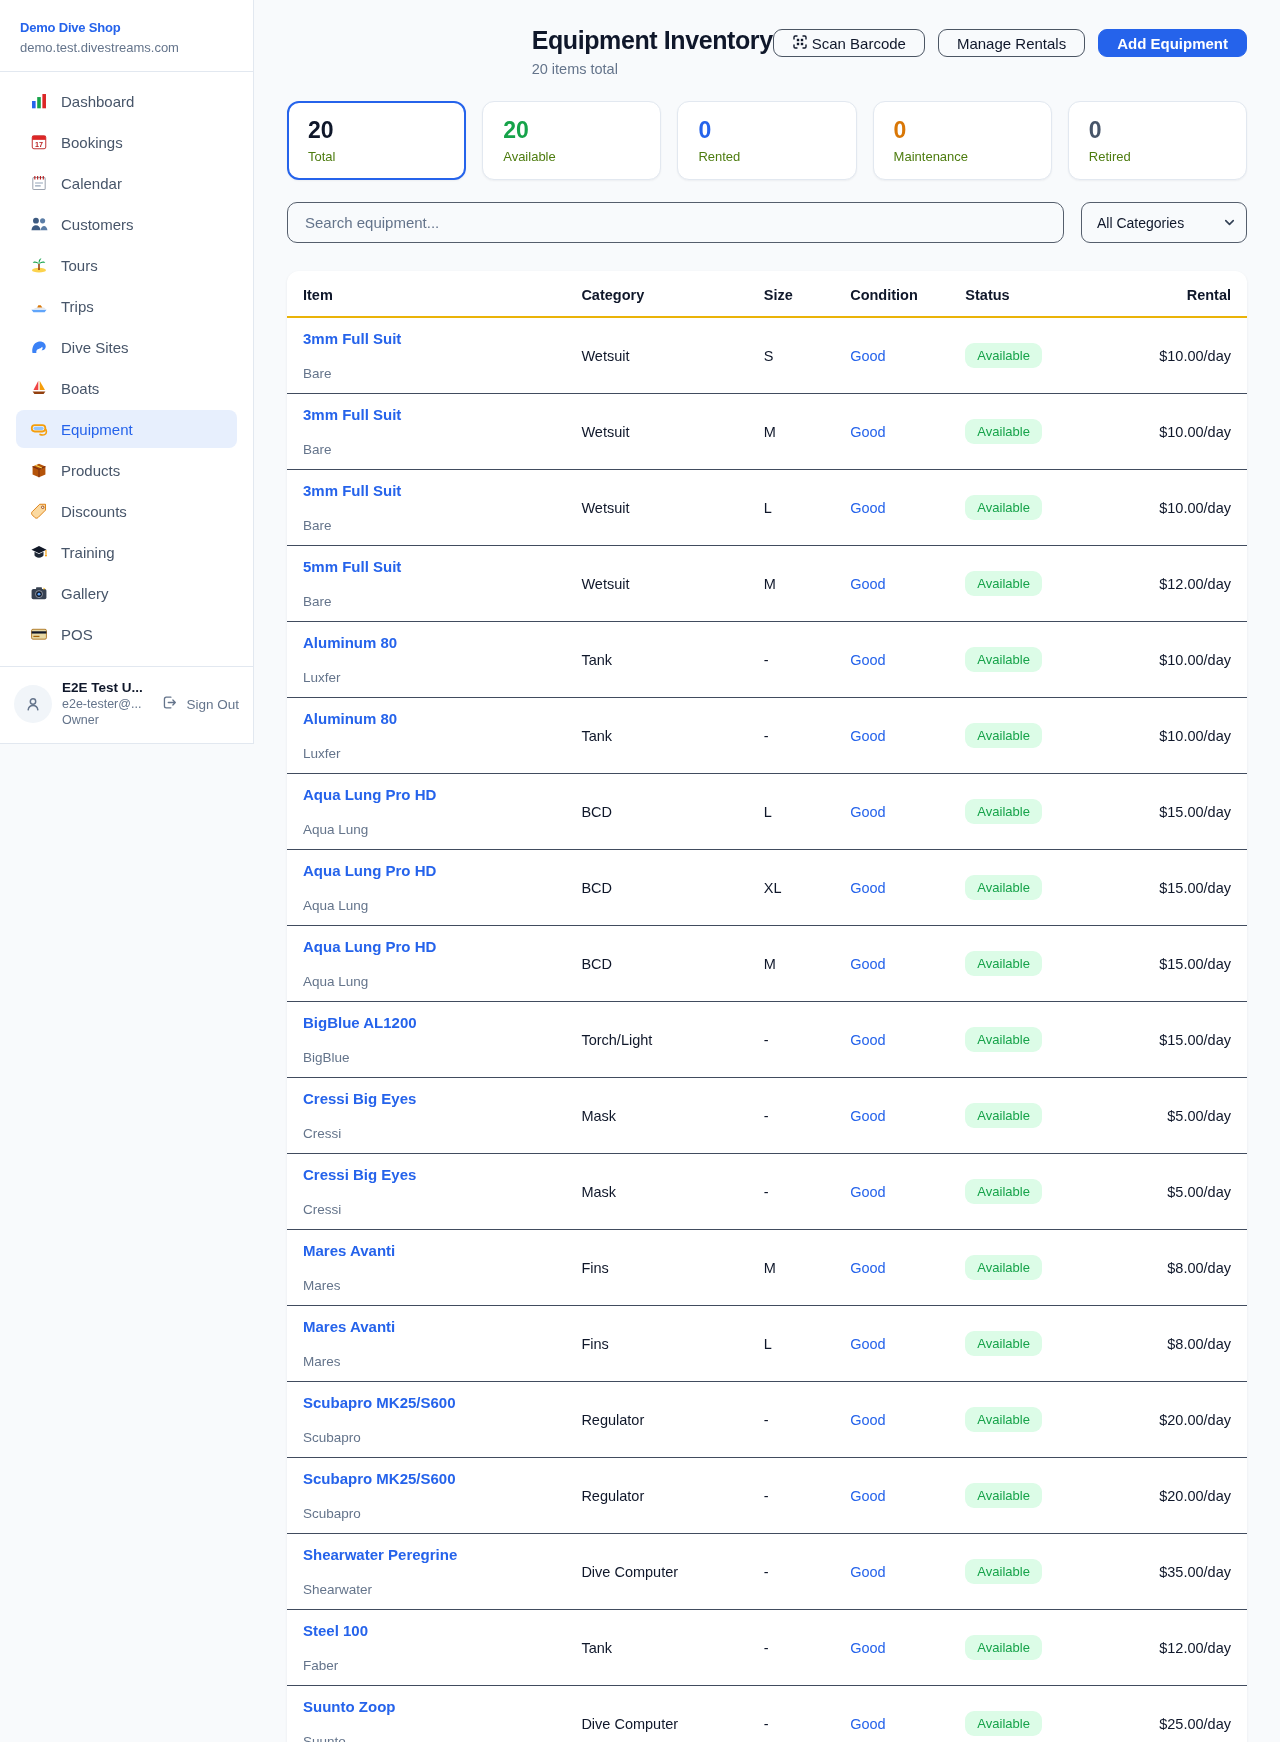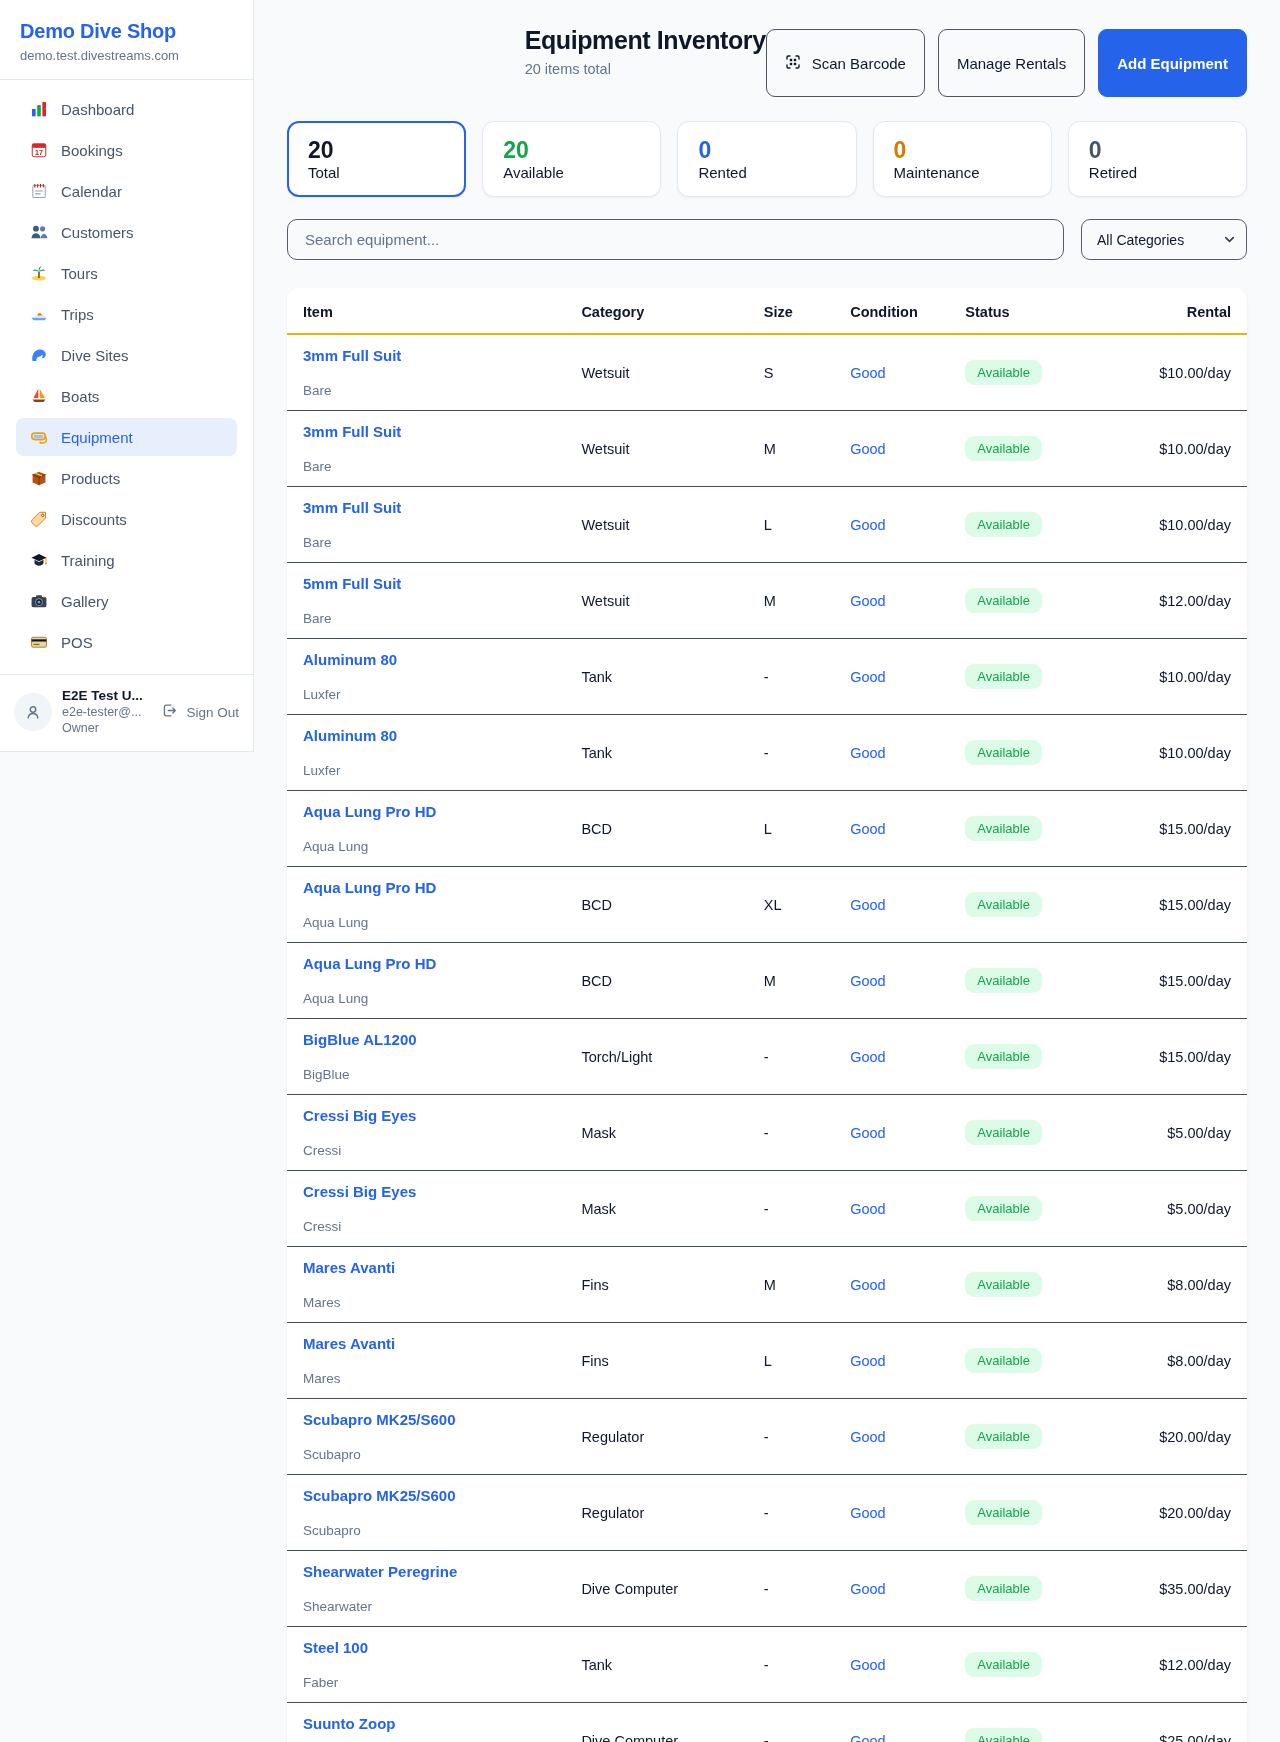--- a/index.html
+++ b/index.html
@@ -1,21 +1,21 @@
 <!DOCTYPE html>
 <html><head>
 <meta charset="utf-8">
 <style>
   * { margin:0; padding:0; box-sizing:border-box; }
   html,body { width:1280px; min-height:1742px; background:#f8fafc; font-family:"Liberation Sans", sans-serif; color:#0f172a; }
 
   
   .sidebar { position:absolute; left:0; top:0; width:254px; background:#fff; border-right:1px solid #e2e8f0; border-bottom:1px solid #e2e8f0; }
   .brand { padding:20px 20px 16px 20px; }
-  .brand-name { font-size:20px; font-weight:800; color:#2563eb; letter-spacing:-0.2px; }
+  .brand-name { font-size:13px; font-weight:800; color:#2563eb; letter-spacing:-0.2px; }
   .brand-domain { font-size:13px; color:#64748b; margin-top:5px; }
   .divider { border-top:1px solid #e2e8f0; }
   .nav { padding:10px 16px; }
   .nav-item { display:flex; align-items:center; gap:13px; padding:10px 14px; border-radius:8px; font-size:15px; color:#475569; margin-bottom:3px; cursor:pointer; }
   .nav-item.active { background:#e7effd; color:#2563eb; font-weight:500; }
   .nav-icon { width:18px; height:18px; flex:0 0 18px; display:inline-flex; }
   .nav-icon svg { width:18px; height:18px; }
   .user-row { display:flex; align-items:center; gap:10px; padding:13px 14px 15px 14px; border-top:1px solid #e2e8f0; }
   .avatar { width:38px; height:38px; border-radius:50%; background:#f1f5f9; display:flex; align-items:center; justify-content:center; flex:0 0 38px; }
   .user-info { line-height:1.25; min-width:0; }
@@ -23,30 +23,30 @@
   .user-email, .user-role { font-size:12.5px; color:#64748b; white-space:nowrap; }
   .signout { margin-left:auto; display:flex; align-items:center; gap:6px; font-size:13.5px; color:#64748b; cursor:pointer; white-space:nowrap; }
   .signout svg { width:15px; height:15px; }
 
   
   .main { margin-left:254px; padding:26px 33px 30px 33px; }
   .page-header { display:flex; justify-content:flex-end; align-items:flex-start; margin-bottom:24px; }
   .page-title { font-size:25px; font-weight:800; letter-spacing:-0.4px; color:#0f172a; }
   .page-sub { font-size:14.5px; color:#64748b; margin-top:6px; }
   .header-actions { display:flex; gap:13px; margin-top:3px; }
-  .btn { display:inline-flex; align-items:center; gap:9px; font-size:15px; border-radius:9px; padding:24px 18px; cursor:pointer; font-family:inherit; }
+  .btn { display:inline-flex; align-items:center; gap:2px; font-size:15px; border-radius:9px; padding:4px 18px; cursor:pointer; font-family:inherit; }
   .btn-outline { background:transparent; border:1px solid #4b5563; color:#0f172a; font-weight:500; }
   .btn-primary { background:#2563eb; border:1px solid #2563eb; color:#fff; font-weight:600; }
   .btn svg { width:16px; height:16px; }
 
   .stats-row { display:flex; gap:16px; margin-bottom:22px; }
   .stat-card { flex:1; background:#fff; border:1px solid #e2e8f0; border-radius:12px; padding:15px 20px; box-shadow:0 1px 2px rgba(15,23,42,.05); cursor:pointer; }
   .stat-card.active { border:2px solid #2563eb; padding:14px 19px; }
   .stat-value { font-size:23px; font-weight:700; }
-  .stat-label { font-size:15px; color:#0f172a; }
+  .stat-label { font-size:13px; color:#4d7c0f; margin-top:5px; }
 
   .filter-row { display:flex; gap:17px; margin-bottom:28px; }
   .search-input { flex:1; height:41px; border:1px solid #555e6c; border-radius:10px; background:#f8fafc; padding:0 17px; font-size:15px; font-family:inherit; color:#0f172a; }
   .search-input::placeholder { color:#64748b; }
   .select-wrap { position:relative; width:166px; }
   .category-select { width:100%; height:41px; border:1px solid #555e6c; border-radius:9px; background:#f8fafc; font-size:14px; font-family:inherit; color:#0f172a; padding:0 30px 0 15px; appearance:none; -webkit-appearance:none; cursor:pointer; }
   .select-chevron { position:absolute; right:10px; top:13px; pointer-events:none; color:#334155; }
   .select-chevron svg { width:15px; height:15px; }
 
   .table-card { background:#fff; border-radius:12px; box-shadow:0 1px 3px rgba(15,23,42,.07); overflow:hidden; }

